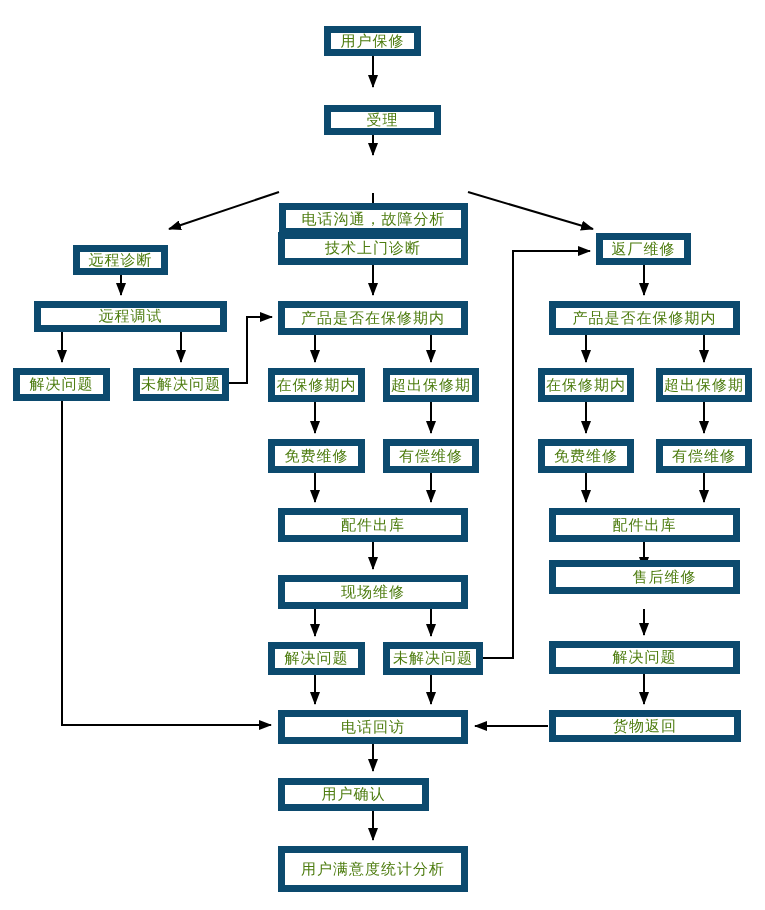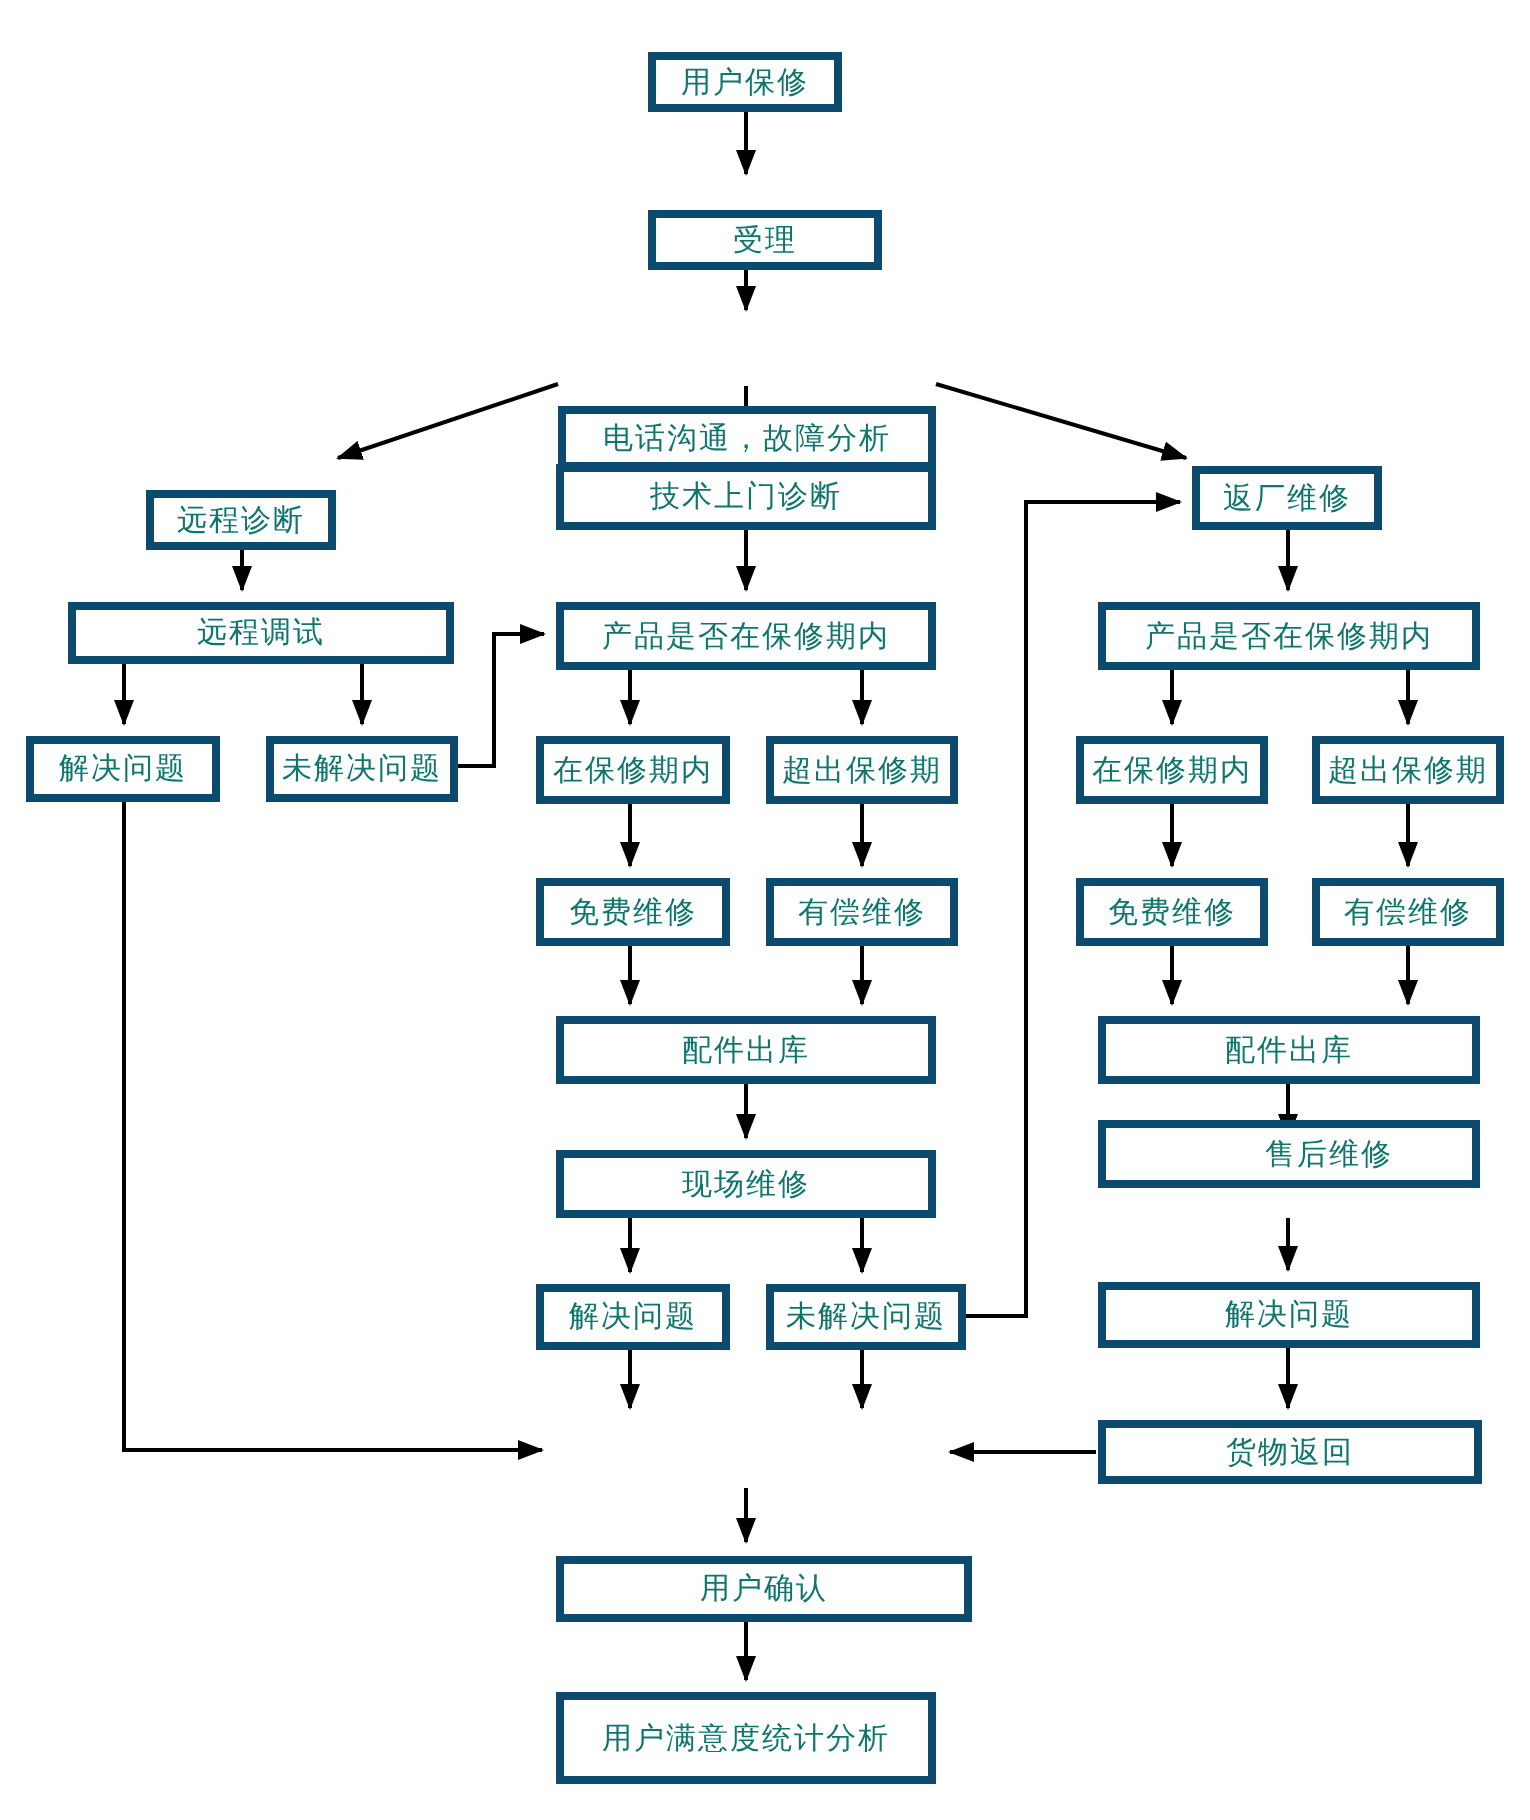--- a/index.html
+++ b/index.html
@@ -20,26 +20,26 @@
     left: 0;
     top: 0;
     width: 765px;
     height: 910px;
     z-index: 1;
   }
   .node {
     position: absolute;
     box-sizing: border-box;
     background: #ffffff;
-    border: 4px solid #0c4a6e;
+    border: 7px solid #0c4a6e;
     display: flex;
     align-items: center;
     justify-content: center;
     font-size: 15px;
-    color: #0f766e;
+    color: #4d7c0f;
     letter-spacing: 1px;
     white-space: nowrap;
     z-index: 2;
   }
 </style>
 </head>
 <body>
 
 <div class="canvas">
 
@@ -101,21 +101,22 @@
   <div class="node" style="left:278px; top:232px; width:190px; height:33px;">技术上门诊断</div>
   <div class="node" style="left:278px; top:301px; width:190px; height:34px;">产品是否在保修期内</div>
   <div class="node" style="left:268px; top:368px; width:97px; height:34px;">在保修期内</div>
   <div class="node" style="left:383px; top:368px; width:96px; height:34px;">超出保修期</div>
   <div class="node" style="left:268px; top:439px; width:97px; height:34px;">免费维修</div>
   <div class="node" style="left:383px; top:439px; width:96px; height:34px;">有偿维修</div>
   <div class="node" style="left:278px; top:508px; width:190px; height:34px;">配件出库</div>
   <div class="node" style="left:278px; top:575px; width:190px; height:34px;">现场维修</div>
   <div class="node" style="left:268px; top:642px; width:97px; height:33px;">解决问题</div>
   <div class="node" style="left:383px; top:642px; width:100px; height:33px;">未解决问题</div>
-  <div class="node" style="left:278px; top:778px; width:208px; height:33px;">用户确认</div>
+  <div class="node" style="left:278px; top:710px; width:190px; height:34px;">电话回访</div>
+  <div class="node" style="left:278px; top:778px; width:151px; height:33px;">用户确认</div>
   <div class="node" style="left:278px; top:846px; width:190px; height:46px;">用户满意度统计分析</div>
 
   <div class="node" style="left:596px; top:233px; width:95px; height:32px;">返厂维修</div>
   <div class="node" style="left:549px; top:301px; width:191px; height:34px;">产品是否在保修期内</div>
   <div class="node" style="left:538px; top:368px; width:96px; height:34px;">在保修期内</div>
   <div class="node" style="left:656px; top:368px; width:96px; height:34px;">超出保修期</div>
   <div class="node" style="left:538px; top:439px; width:96px; height:34px;">免费维修</div>
   <div class="node" style="left:656px; top:439px; width:96px; height:34px;">有偿维修</div>
   <div class="node" style="left:549px; top:508px; width:191px; height:34px;">配件出库</div>
   <div class="node" style="left:549px; top:560px; width:191px; height:34px;padding-left:40px;">售后维修</div>

